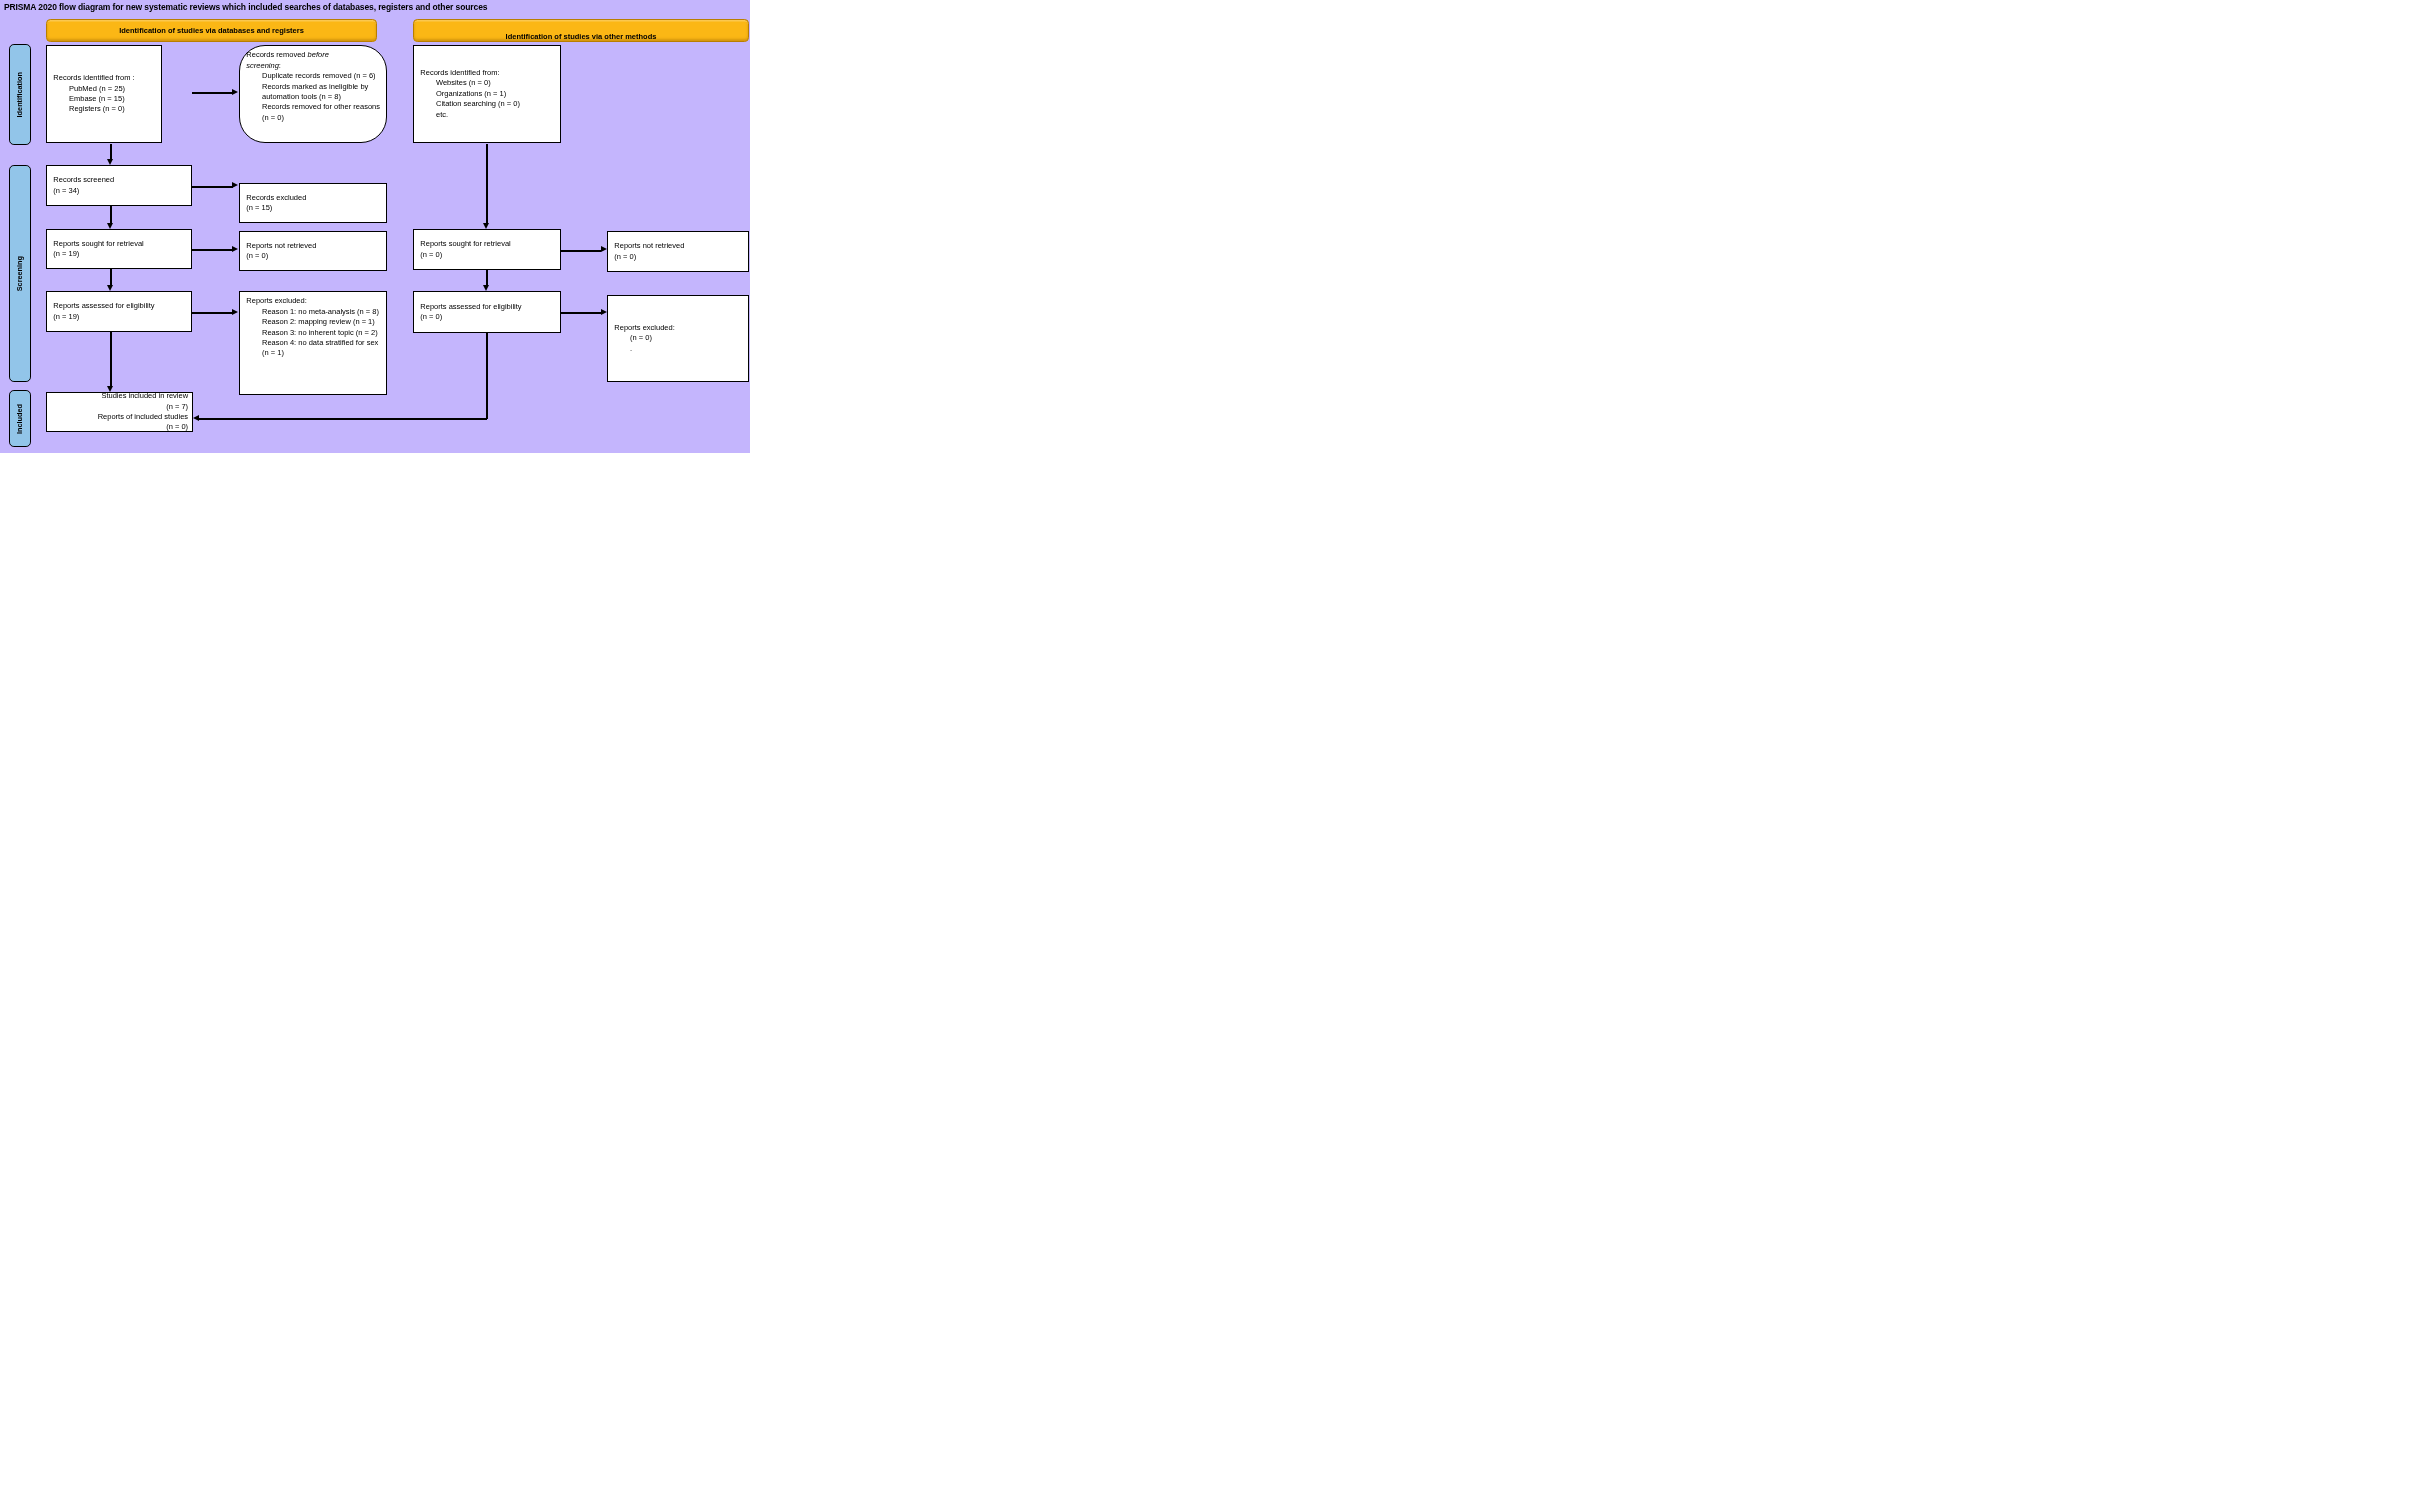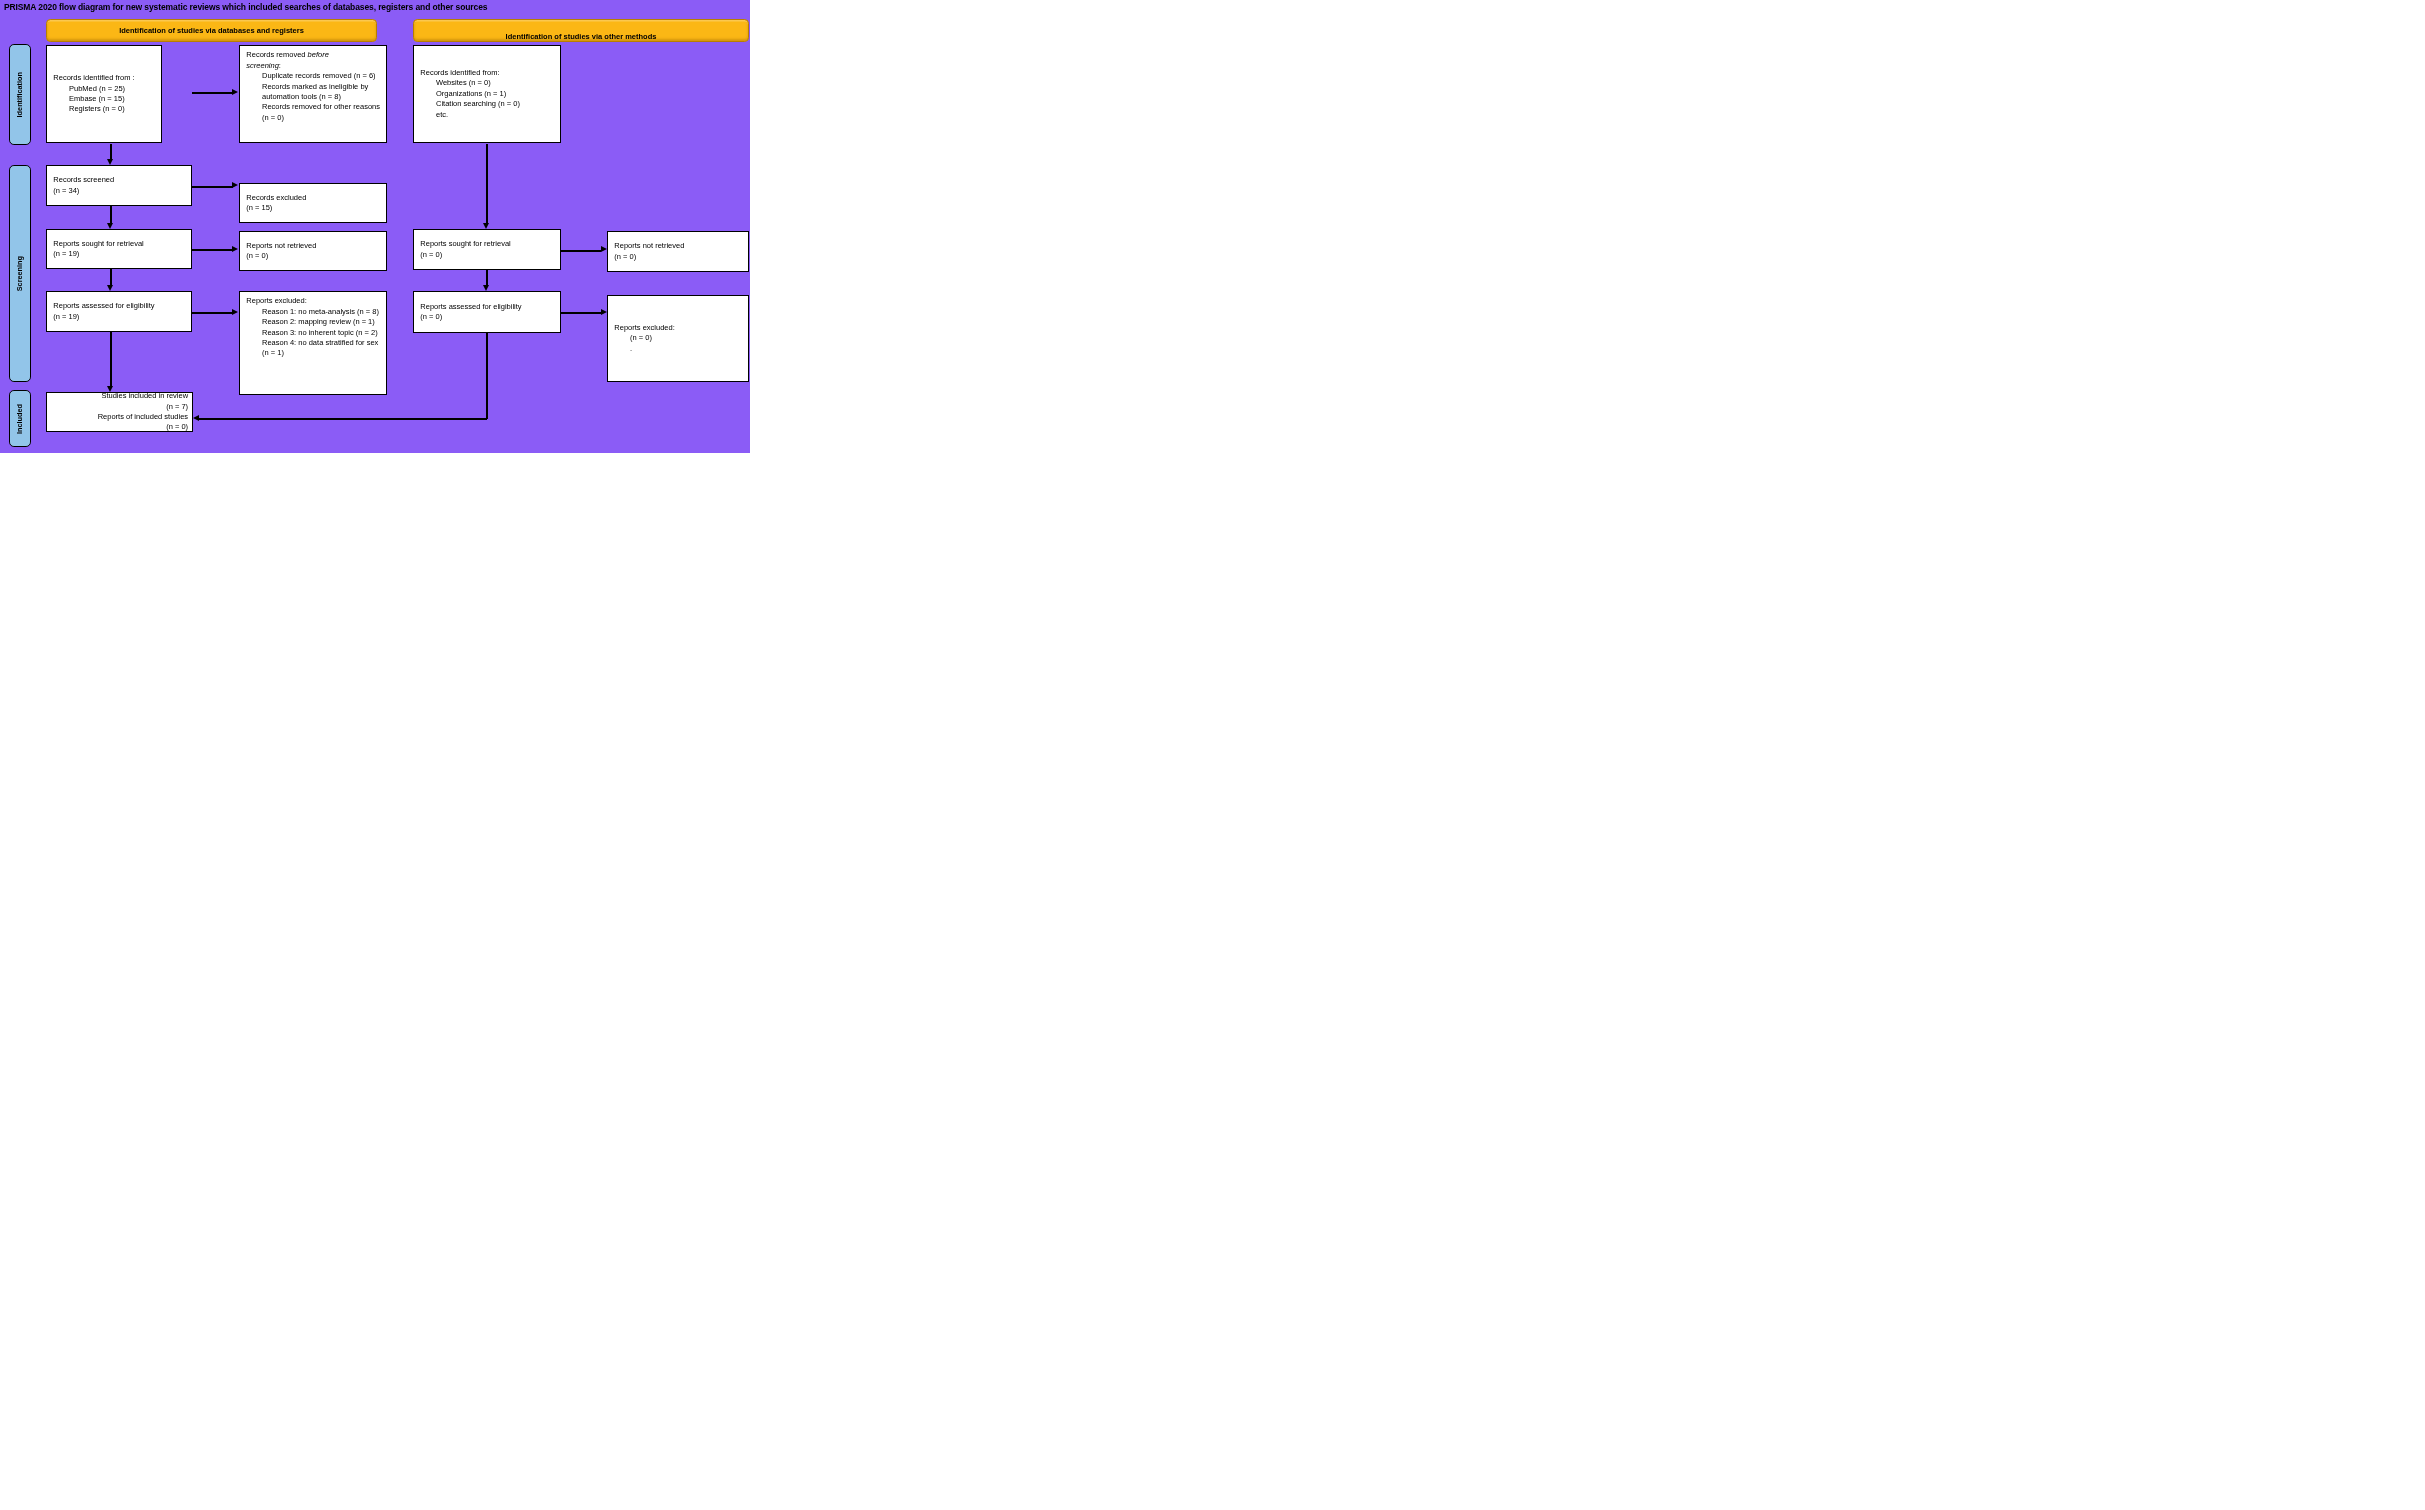--- a/index.html
+++ b/index.html
@@ -1,19 +1,19 @@
 <!DOCTYPE html>
 <html style="font-size:7.8px"><head>
 <meta charset="utf-8">
 <style>
   html,body{margin:0;padding:0;background:#fff;}
   #canvas{
     position:relative;
     width:750px;height:453px;
-    background:#8b5cf6;
+    background:#c4b5fd;
     font-family:"Liberation Sans", sans-serif;
     color:#000;
     overflow:hidden;
   }
   .title{
     position:absolute;left:3.9px;top:1.9px;
     font-size:8.5px;font-weight:bold;letter-spacing:-0.1px;
     white-space:nowrap;
   }
   .banner{
@@ -88,21 +88,21 @@
     <span>Included</span>
   </div>
 
   <div class="box vcenter" style="left:46px;top:45px;width:116px;height:98px;">
     <div class="row">Records identified from :</div>
     <div class="sub">PubMed (n = 25)</div>
     <div class="sub">Embase (n = 15)</div>
     <div class="sub">Registers (n = 0)</div>
   </div>
 
-  <div class="box vtop" style="left:239px;top:45px;width:148px;height:98px;">
+  <div class="box vtop" style="left:239px;top:45px;width:148px;height:98px;border-radius:26px;">
     <div class="row" style="max-width:91px;"><span>Records removed </span><span class="em">before screening</span><span>:</span></div>
     <div class="sub" style="max-width:127px;">Duplicate records removed (n = 6)</div>
     <div class="sub" style="max-width:127px;">Records marked as ineligible by automation tools (n = 8)</div>
     <div class="sub" style="max-width:127px;">Records removed for other reasons (n = 0)</div>
   </div>
 
   <div class="box vcenter" style="left:413px;top:45px;width:148px;height:98px;">
     <div class="row">Records identified from:</div>
     <div class="sub">Websites (n = 0)</div>
     <div class="sub">Organizations (n = 1)</div>

